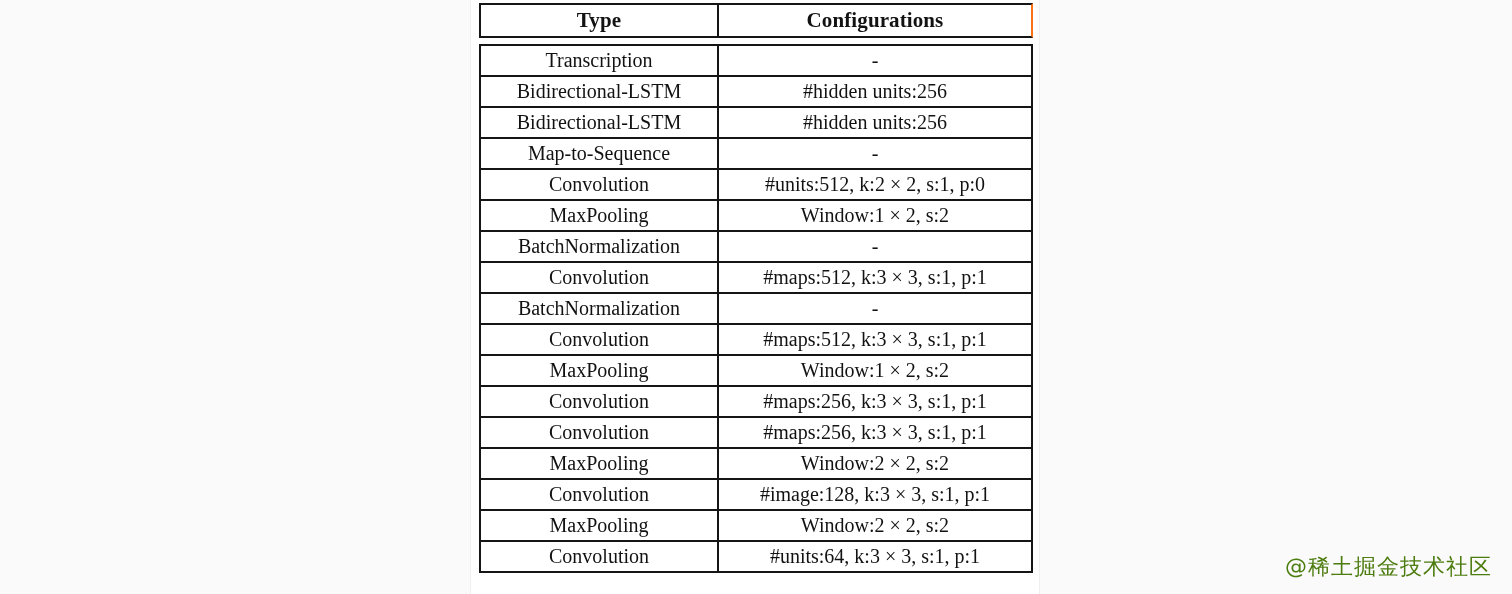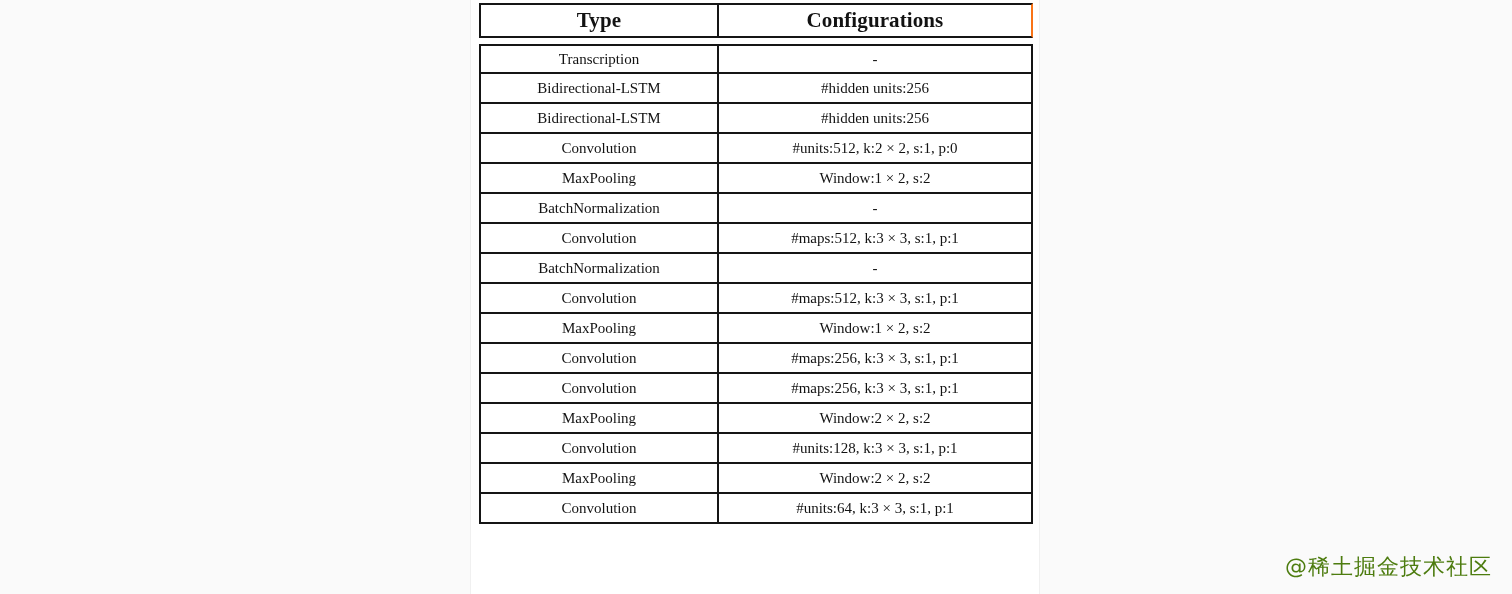--- a/index.html
+++ b/index.html
@@ -71,21 +71,21 @@
   
   tbody tr.spacer-row td {
     height: 4px;
     border: none;
     background: #ffffff;
   }
 
   
   tbody tr.data-row td {
     height: 30px;
-    font-size: 15px;
+    font-size: 20px;
     border-bottom: 2px solid #151515;
     border-left: 2px solid #151515;
   }
   tbody tr.data-row td.last-col {
     border-right: 2px solid #151515;
   }
   tbody tr.first-data-row td {
     border-top: 2px solid #151515;
   }
   tbody tr.last-data-row td {
@@ -137,20 +137,24 @@
         </tr>
         <tr class="data-row">
           <td>Bidirectional-LSTM</td>
           <td class="last-col">#hidden units:256</td>
         </tr>
         <tr class="data-row">
           <td>Bidirectional-LSTM</td>
           <td class="last-col">#hidden units:256</td>
         </tr>
         <tr class="data-row">
+          <td>Map-to-Sequence</td>
+          <td class="last-col">-</td>
+        </tr>
+        <tr class="data-row">
           <td>Convolution</td>
           <td class="last-col">#units:512, k:2 × 2, s:1, p:0</td>
         </tr>
         <tr class="data-row">
           <td>MaxPooling</td>
           <td class="last-col">Window:1 × 2, s:2</td>
         </tr>
         <tr class="data-row">
           <td>BatchNormalization</td>
           <td class="last-col">-</td>
@@ -178,21 +182,21 @@
         <tr class="data-row">
           <td>Convolution</td>
           <td class="last-col">#maps:256, k:3 × 3, s:1, p:1</td>
         </tr>
         <tr class="data-row">
           <td>MaxPooling</td>
           <td class="last-col">Window:2 × 2, s:2</td>
         </tr>
         <tr class="data-row">
           <td>Convolution</td>
-          <td class="last-col">#units:128, k:3 × 3, s:1, p:1</td>
+          <td class="last-col">#image:128, k:3 × 3, s:1, p:1</td>
         </tr>
         <tr class="data-row">
           <td>MaxPooling</td>
           <td class="last-col">Window:2 × 2, s:2</td>
         </tr>
         <tr class="data-row">
           <td>Convolution</td>
           <td class="last-col">#units:64, k:3 × 3, s:1, p:1</td>
         </tr>
       </tbody>

